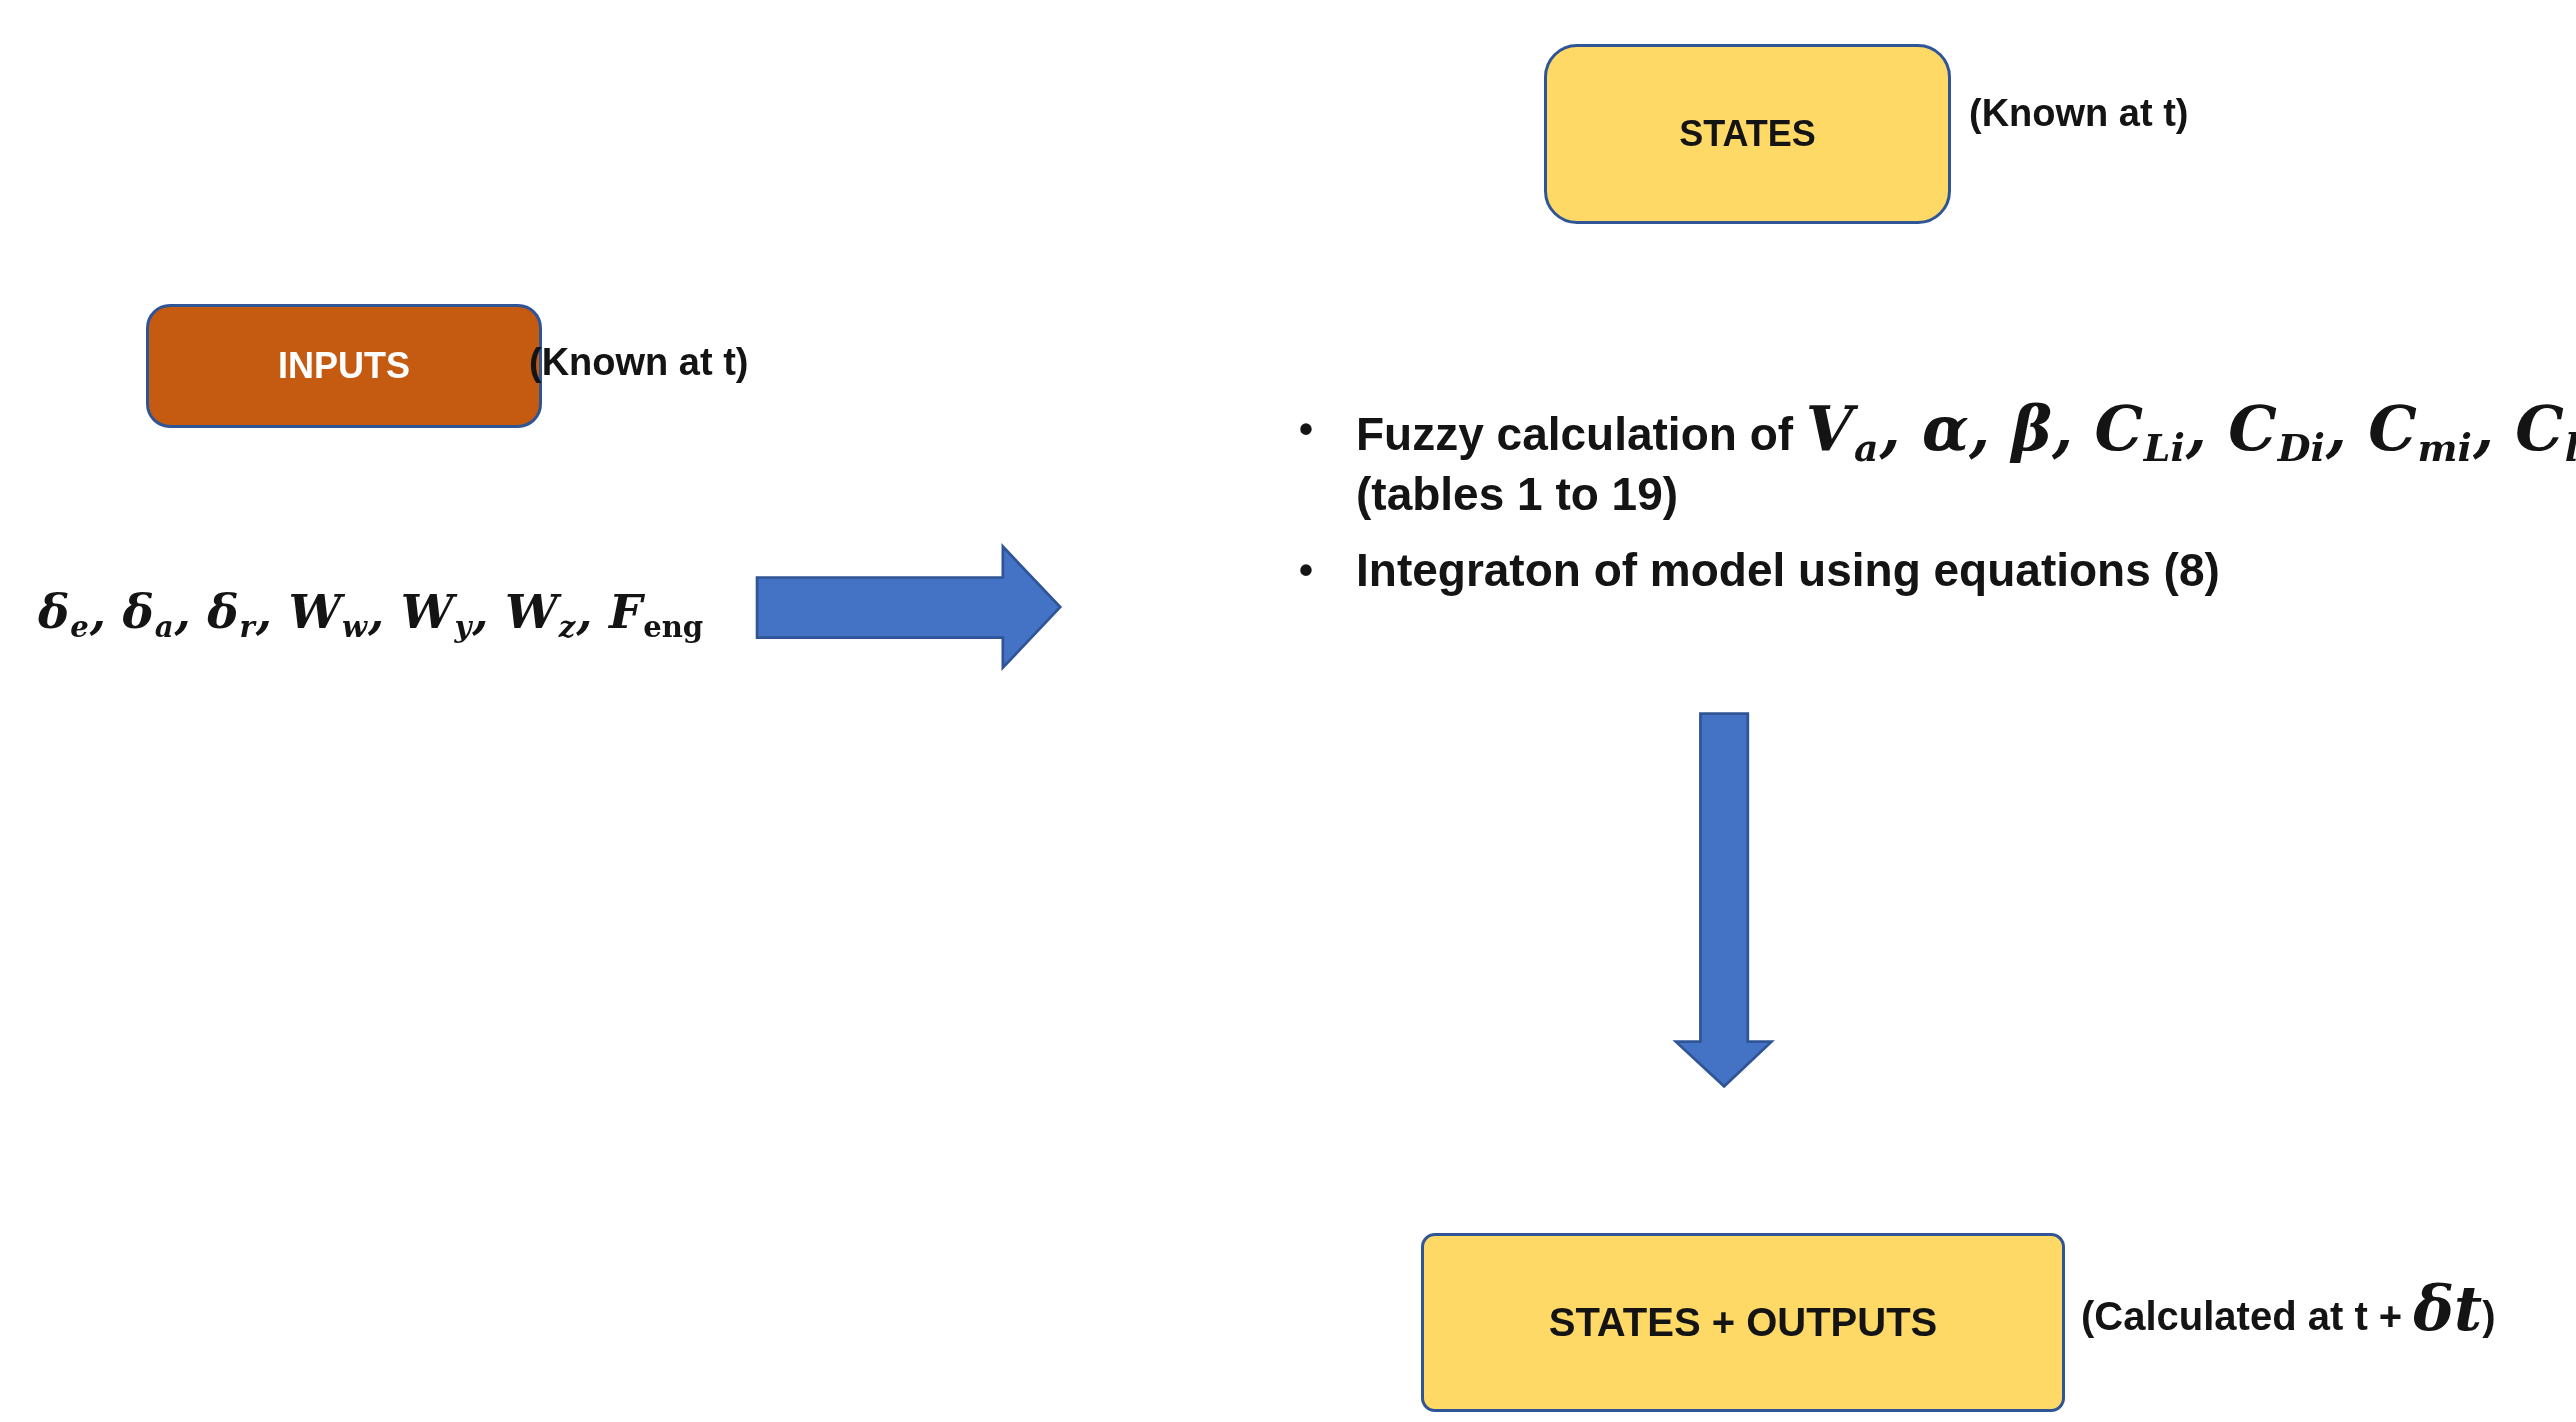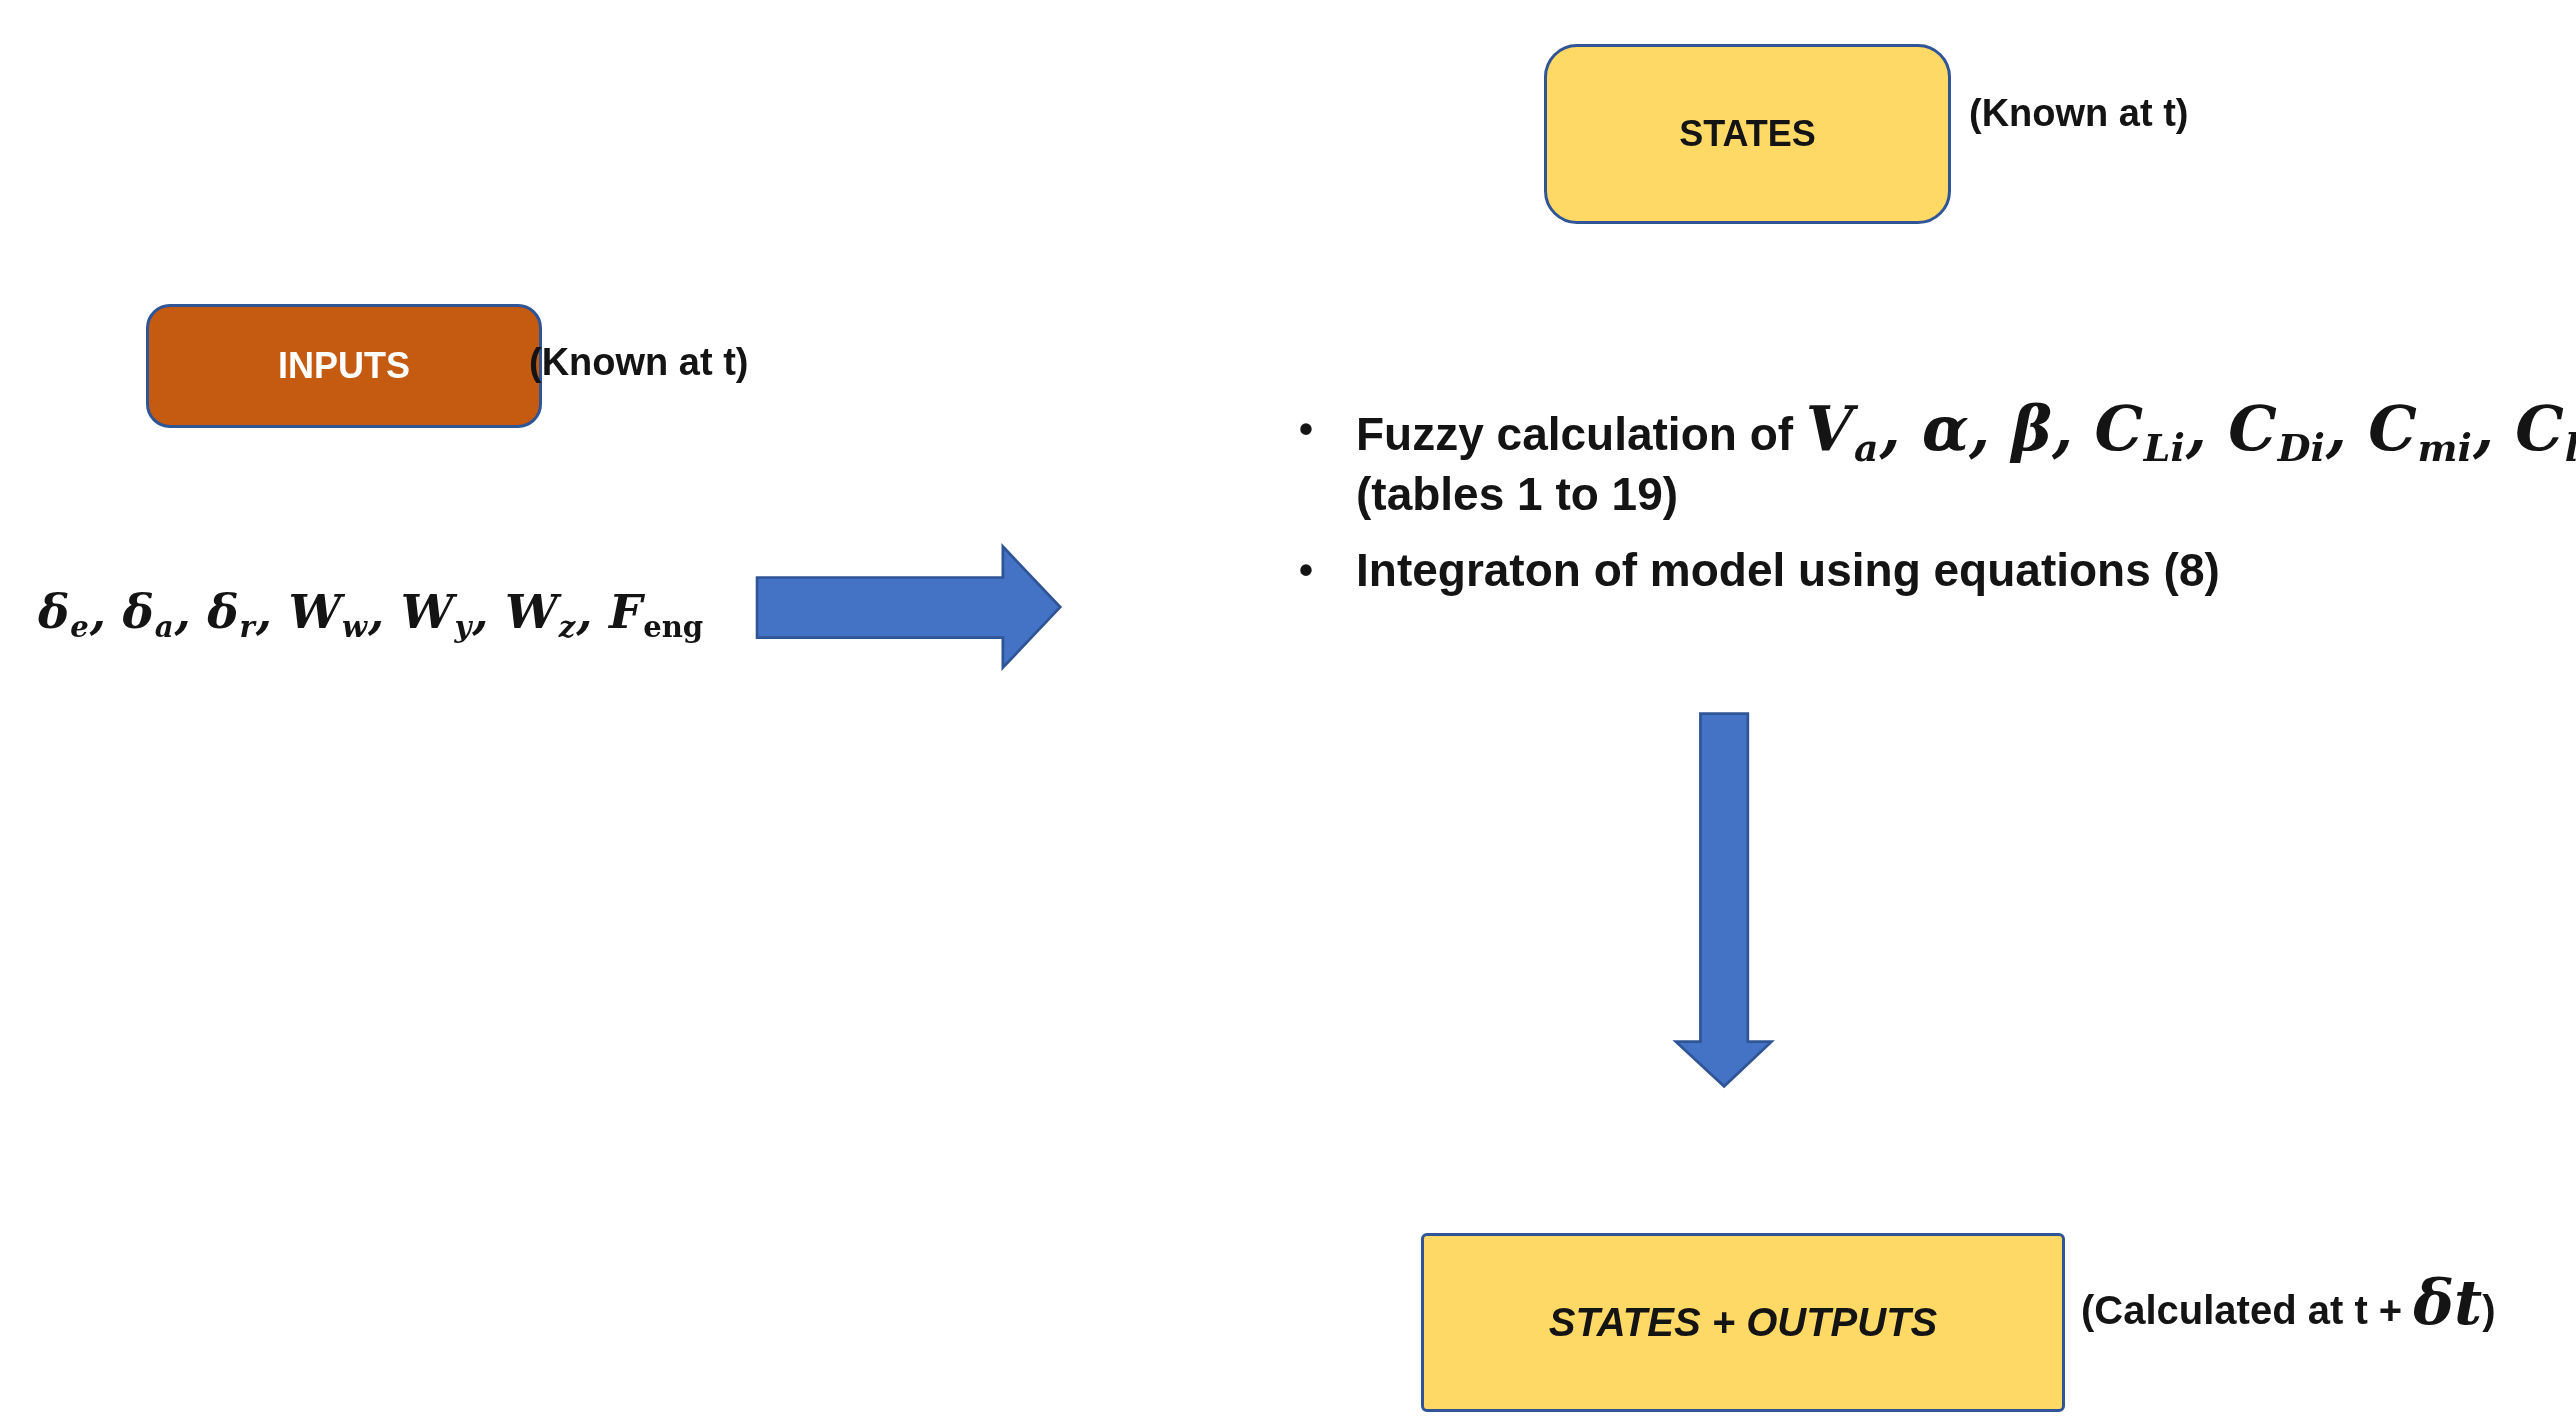--- a/index.html
+++ b/index.html
@@ -20,26 +20,26 @@
 
   .box{
     position:absolute;display:flex;align-items:center;justify-content:center;
     border:3.6px solid var(--border-blue);font-weight:bold;text-align:center;
   }
   .box.yellow{background:var(--box-yellow);margin-top:17px;}
   .box.orange{background:var(--box-orange);color:var(--text-white);}
 
   .states-box{left:1544px;top:27px;width:407px;height:180px;border-radius:33px;font-size:36px;}
   .inputs-box{left:146px;top:304px;width:396px;height:124px;border-radius:24px;font-size:36px;}
-  .outputs-box{left:1421px;top:1216px;width:644px;height:179px;border-radius:6px;font-size:40px;font-style:italic;}
+  .outputs-box{left:1421px;top:1216px;width:644px;height:179px;border-radius:14px;font-size:40px;}
 
   .annot{position:absolute;font-weight:bold;white-space:nowrap;margin-top:20px;}
   .states-annot{left:1969px;top:68px;font-size:38px;line-height:50px;}
   .inputs-annot{left:529px;top:317px;font-size:38px;line-height:50px;}
-  .calc-annot{left:2081px;top:1256px;font-size:40px;line-height:53px;}
+  .calc-annot{left:2081px;top:1256px;font-size:40px;line-height:65px;}
 
   .math{
     font-family:"DejaVu Serif","Liberation Serif",serif;
     font-style:italic;font-weight:bold;
   }
   .math sub{
     font-size:0.62em;line-height:0;vertical-align:-0.3em;margin-left:0.9px;margin-right:0.9px;
   }
   .math sub.rs{font-style:normal;}
   .input-math{

